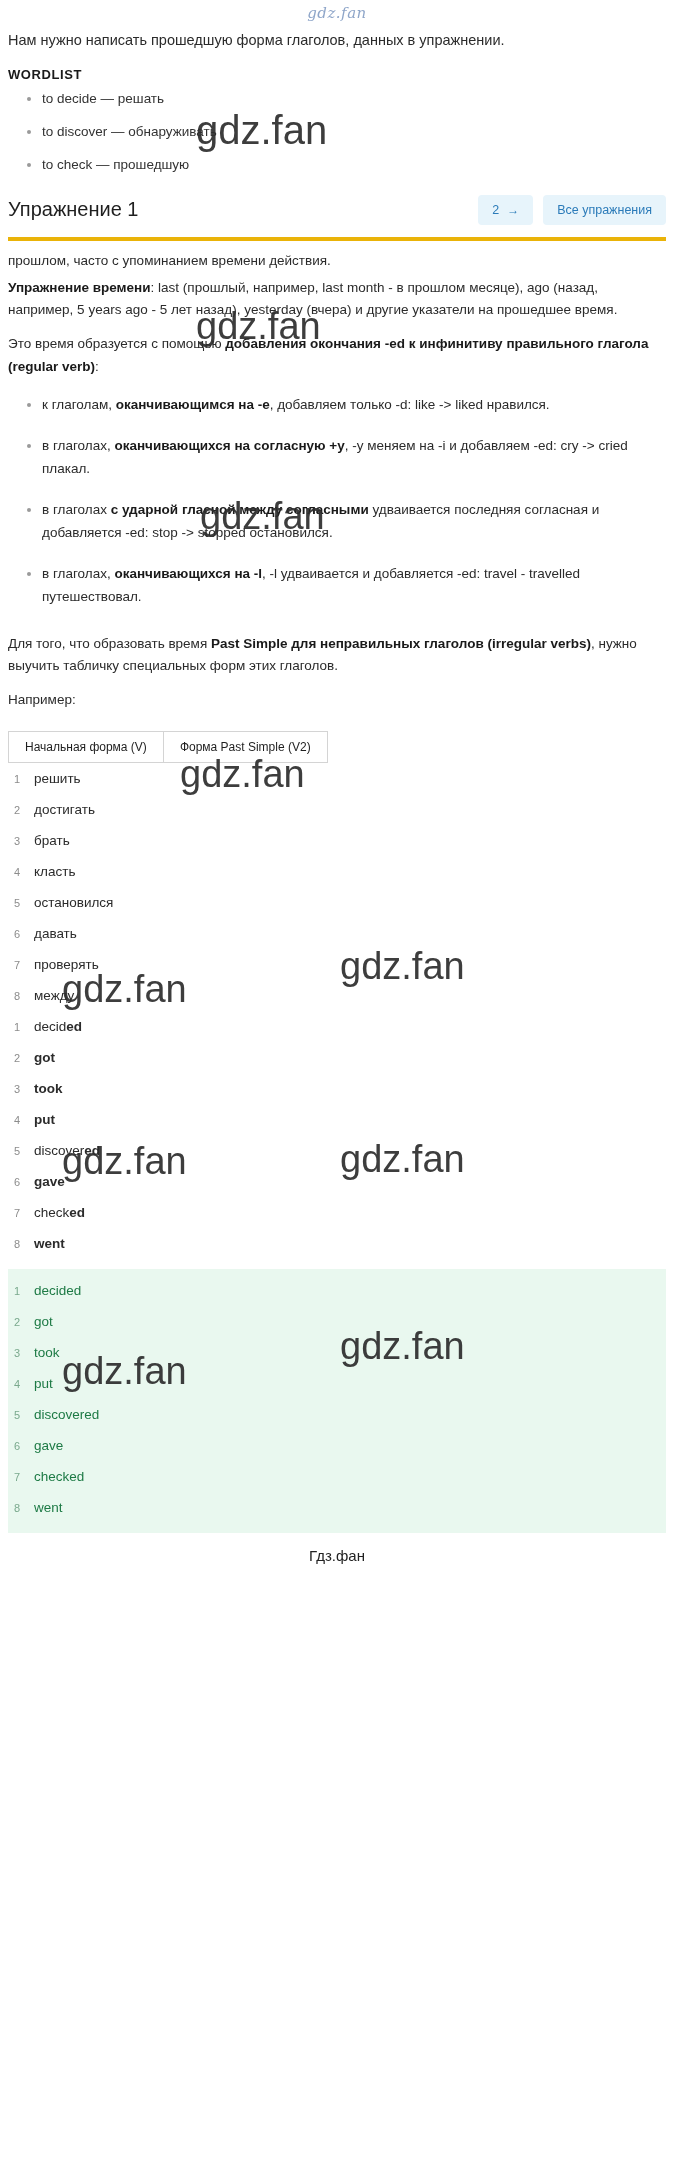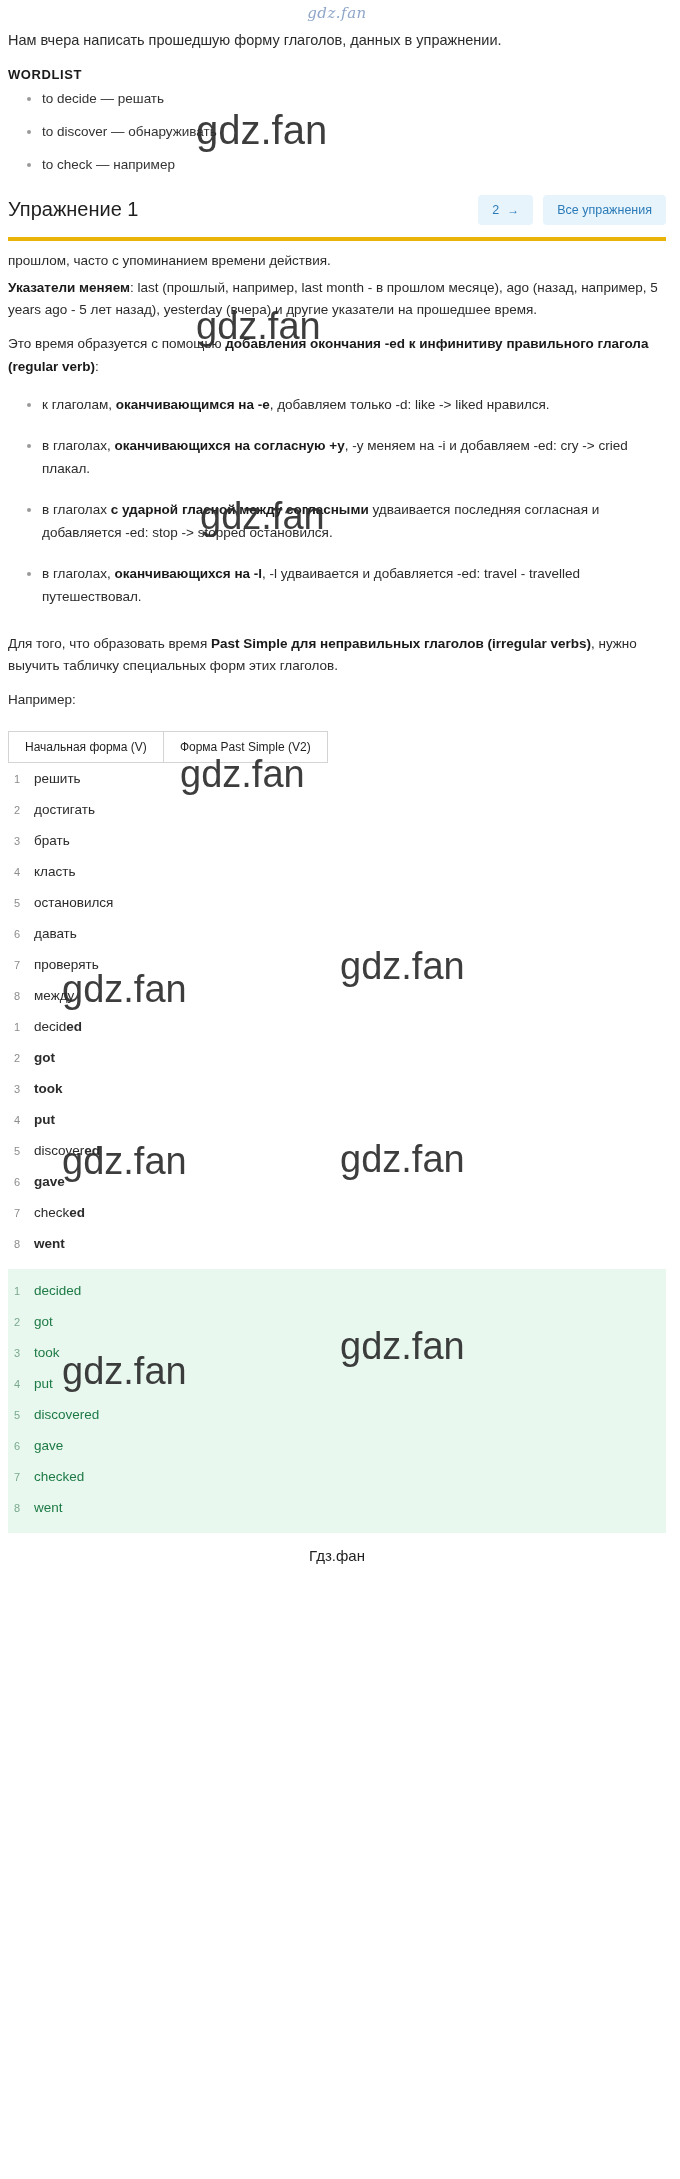--- a/index.html
+++ b/index.html
@@ -165,47 +165,47 @@
     opacity: 0.92;
   }
 </style>
 </head>
 <body>
 
 <div class="page">
 
   <div class="sitemark-top">gdz.fan</div>
 
-  <div class="intro">Нам вчера написать прошедшую форму глаголов, данных в упражнении.</div>
+  <div class="intro">Нам нужно написать прошедшую форма глаголов, данных в упражнении.</div>
 
   <div class="wordlist-title">WORDLIST</div>
 
   <ul class="bullets">
     <li>to decide — решать</li>
     <li>to discover — обнаруживать</li>
-    <li>to check — например</li>
+    <li>to check — прошедшую</li>
   </ul>
 
   <div class="ex-header">
     <div class="ex-title">Упражнение 1</div>
     <div class="ex-buttons">
       <button class="btn">
         <span>2</span>
         <span class="arrow">→</span>
       </button>
       <button class="btn">
         <span>Все упражнения</span>
       </button>
     </div>
   </div>
 
   <div class="cut-line">прошлом, часто с упоминанием времени действия.</div>
 
   <div class="body-text">
-    <b>Указатели меняем</b><span>: last (прошлый, например, last month - в прошлом месяце), ago (назад, например, 5 years ago - 5 лет назад), yesterday (вчера) и другие указатели на прошедшее время.</span>
+    <b>Упражнение времени</b><span>: last (прошлый, например, last month - в прошлом месяце), ago (назад, например, 5 years ago - 5 лет назад), yesterday (вчера) и другие указатели на прошедшее время.</span>
   </div>
 
   <div class="body-text">
     <span>Это время образуется с помощью </span><b>добавления окончания -ed к инфинитиву правильного глагола (regular verb)</b><span>:</span>
   </div>
 
   <ul class="rule-list">
     <li>
       <span>к глаголам, </span><b>оканчивающимся на -е</b><span>, добавляем только -d: like -&gt; liked нравился.</span>
     </li>

